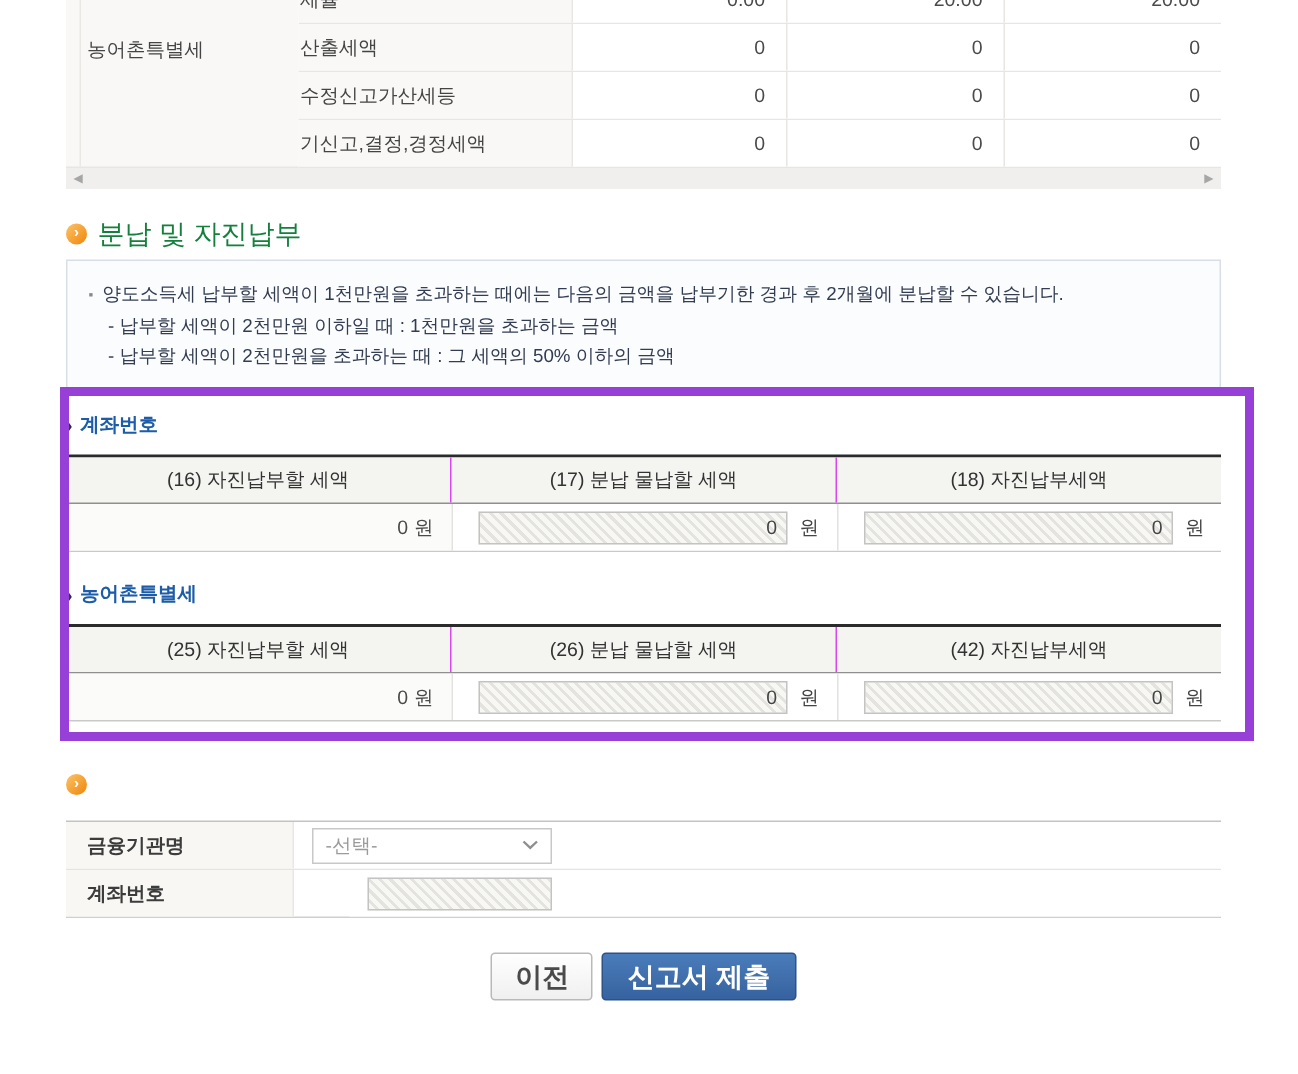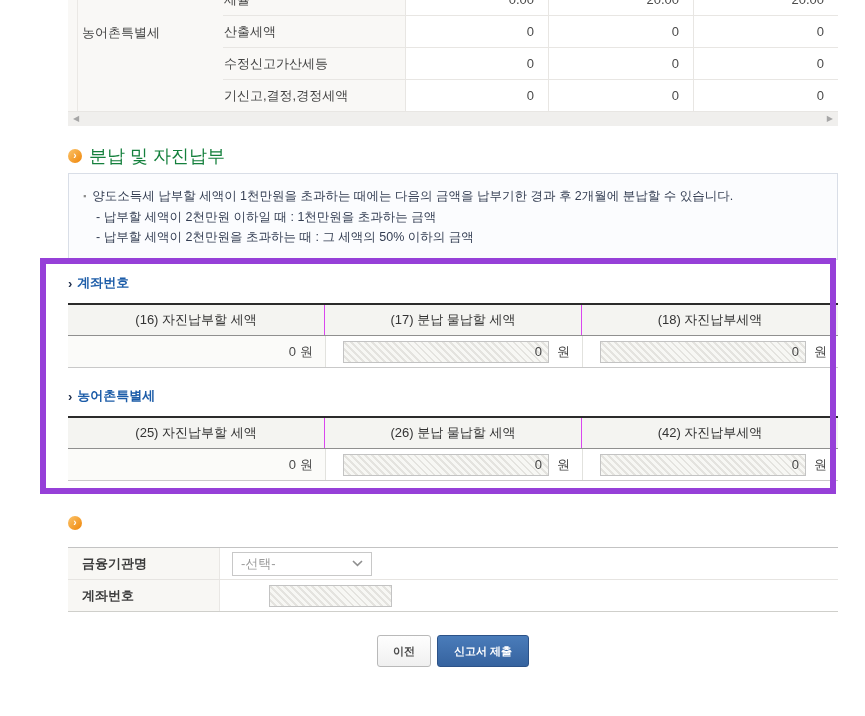--- a/index.html
+++ b/index.html
@@ -2,21 +2,21 @@
 <html><head>
 <meta charset="utf-8">
 <style>
   * { box-sizing: border-box; margin: 0; padding: 0; }
   body {
     width: 865px; height: 716px; background: #fff;
     font-family: "Liberation Sans", sans-serif;
     font-size: 13px; color: #444; overflow: hidden;
   }
   .page { position: relative; width: 865px; height: 716px; }
-  .content { margin-left: 68px; width: 770px; }
+  .content { margin-left: 44px; width: 770px; }
 
   
   .top-table { position: relative; padding-left: 155px; }
   .group-cell {
     position: absolute; left: 0; top: 0; width: 155px; height: 112px;
     background: #f9f8f6; border-bottom: 1px solid #e8e6e3;
   }
   .group-cell::before {
     content: ""; position: absolute; left: 9px; top: 0; bottom: 0;
     width: 1px; background: #eae8e5;
@@ -96,30 +96,30 @@
   .refund-table { margin-top: 15px; border-top: 1px solid #c3c3c3; }
   .r-row { display: flex; height: 32px; border-bottom: 1px solid #e6e4e1; }
   .r-row.last { border-bottom: 1px solid #cfcfcb; gap: 37px; }
   .r-label {
     width: 152px; background: #f8f7f4; border-right: 1px solid #e9e7e4;
     display: flex; align-items: center; padding-left: 14px;
     font-weight: bold; color: #3c3c3c;
   }
   .r-content { flex: 1; display: flex; align-items: center; padding-left: 12px; background: #fff; }
   .select-box {
-    width: 140px; height: 24px; border: 1px solid #c8c8c8; background: #fff;
+    width: 160px; height: 24px; border: 1px solid #c8c8c8; background: #fff;
     display: flex; align-items: center; justify-content: space-between;
     padding: 0 8px; color: #9b9b9b; cursor: pointer;
   }
   .account-input { margin-left: 0; width: 123px; height: 22px; }
 
   
   .button-row { display: flex; justify-content: center; align-items: center; gap: 6px; margin-top: 23px; }
   .btn {
-    height: 32px; border-radius: 3px; font-weight: bold; font-size: 11px;
+    height: 32px; border-radius: 3px; font-weight: bold; font-size: 18px;
     display: flex; align-items: center; justify-content: center; cursor: pointer;
   }
   .btn-prev {
     padding: 0 15px; color: #4a4a4a; border: 1px solid #b9b9b9;
     background: linear-gradient(#fefefe, #f0f0f0);
   }
   .btn-submit {
     padding: 0 16px; color: #fff; border: 1px solid #2c5288;
     background: linear-gradient(#4a7cba, #36639f);
   }

